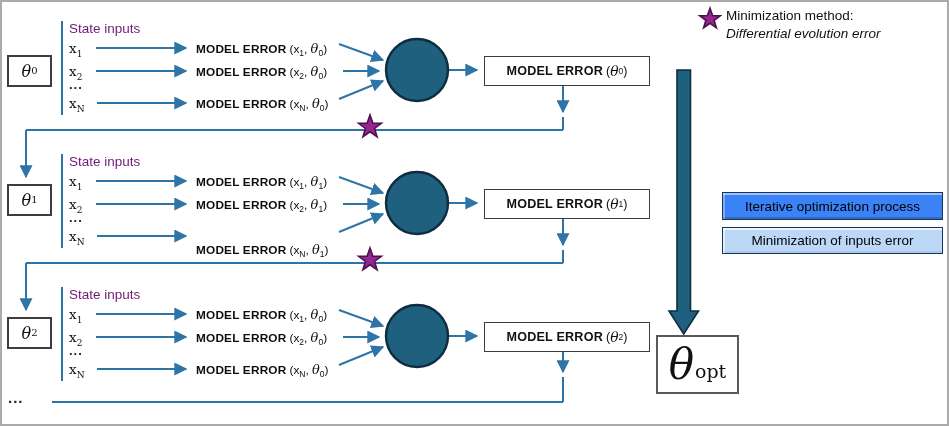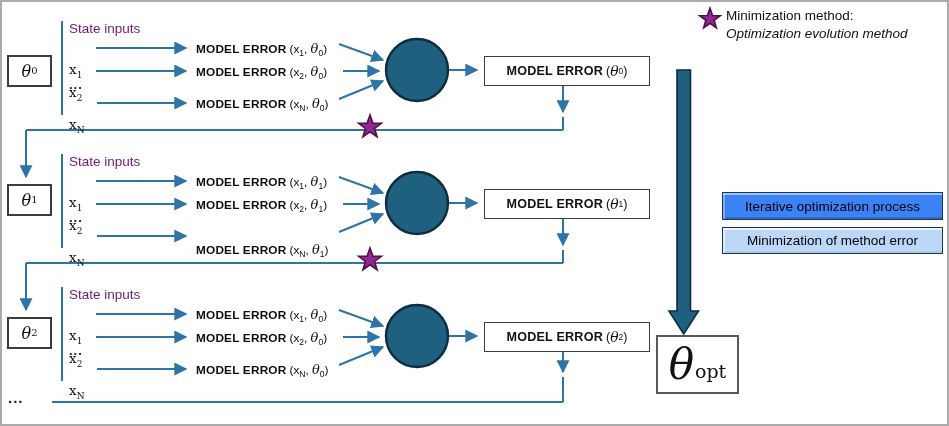--- a/index.html
+++ b/index.html
@@ -5,21 +5,21 @@
   html,body { margin:0; padding:0; }
   body {
     width:949px; height:426px; position:relative; background:#ffffff;
     font-family:"Liberation Sans", sans-serif; overflow:hidden; color:#111;
   }
   .frame { position:absolute; inset:0; border:2px solid #ababab; pointer-events:none; z-index:10; }
   .abs { position:absolute; white-space:nowrap; }
   svg.overlay { position:absolute; left:0; top:0; z-index:1; }
   .txt { z-index:2; }
   .lab { font-size:13.5px; color:#701a75; }
-  .xlab { font-family:"DejaVu Serif", serif; font-size:13.5px; color:#111;margin-top:21px; }
+  .xlab { font-family:"DejaVu Serif", serif; font-size:13.5px; color:#111; }
   .xlab sub { font-size:9px; line-height:0; }
   .dots { font-size:13px; font-weight:bold; letter-spacing:1px; color:#222; }
   .me-row { font-size:11.8px; color:#0d0d0d; }
   .me-row b, .me-box b { font-weight:bold; letter-spacing:.2px; margin-right:3px; }
   .me-row sub, .me-box sub, .theta-box sub { font-size:8.5px; line-height:0; }
   .theta-i { font-family:"DejaVu Serif", serif; font-style:italic; font-size:1.1em; }
   .me-box {
     border:1.6px solid #3d3d3d; background:#fff; display:flex; align-items:center;
     justify-content:center; font-size:12.6px; z-index:3;
   }
@@ -168,21 +168,21 @@
     <b>MODEL ERROR</b>
     <span>(</span>
     <span class="theta-i">θ</span>
     <sub>2</sub>
     <span>)</span>
   </div>
 
 <div class="abs txt dots" style="left:8px;top:389px;font-size:15px">...</div>
 
 <div class="abs txt legend-title" style="left:726px;top:8px">Minimization method:</div>
-<div class="abs txt legend-method" style="left:726px;top:26px">Optimization evolution method</div>
+<div class="abs txt legend-method" style="left:726px;top:26px">Differential evolution error</div>
 
 <div class="abs bluebox bb1" style="left:722px;top:192px;width:219px;height:26px">Iterative optimization process</div>
-<div class="abs bluebox bb2" style="left:722px;top:227px;width:219px;height:25px">Minimization of method error</div>
+<div class="abs bluebox bb2" style="left:722px;top:227px;width:219px;height:25px">Minimization of inputs error</div>
 
 <div class="abs opt-box" style="left:656px;top:335px;width:79px;height:55px">
     <span class="big-theta">θ</span>
     <span class="opt-sub">opt</span>
   </div>
 
 </body></html>

